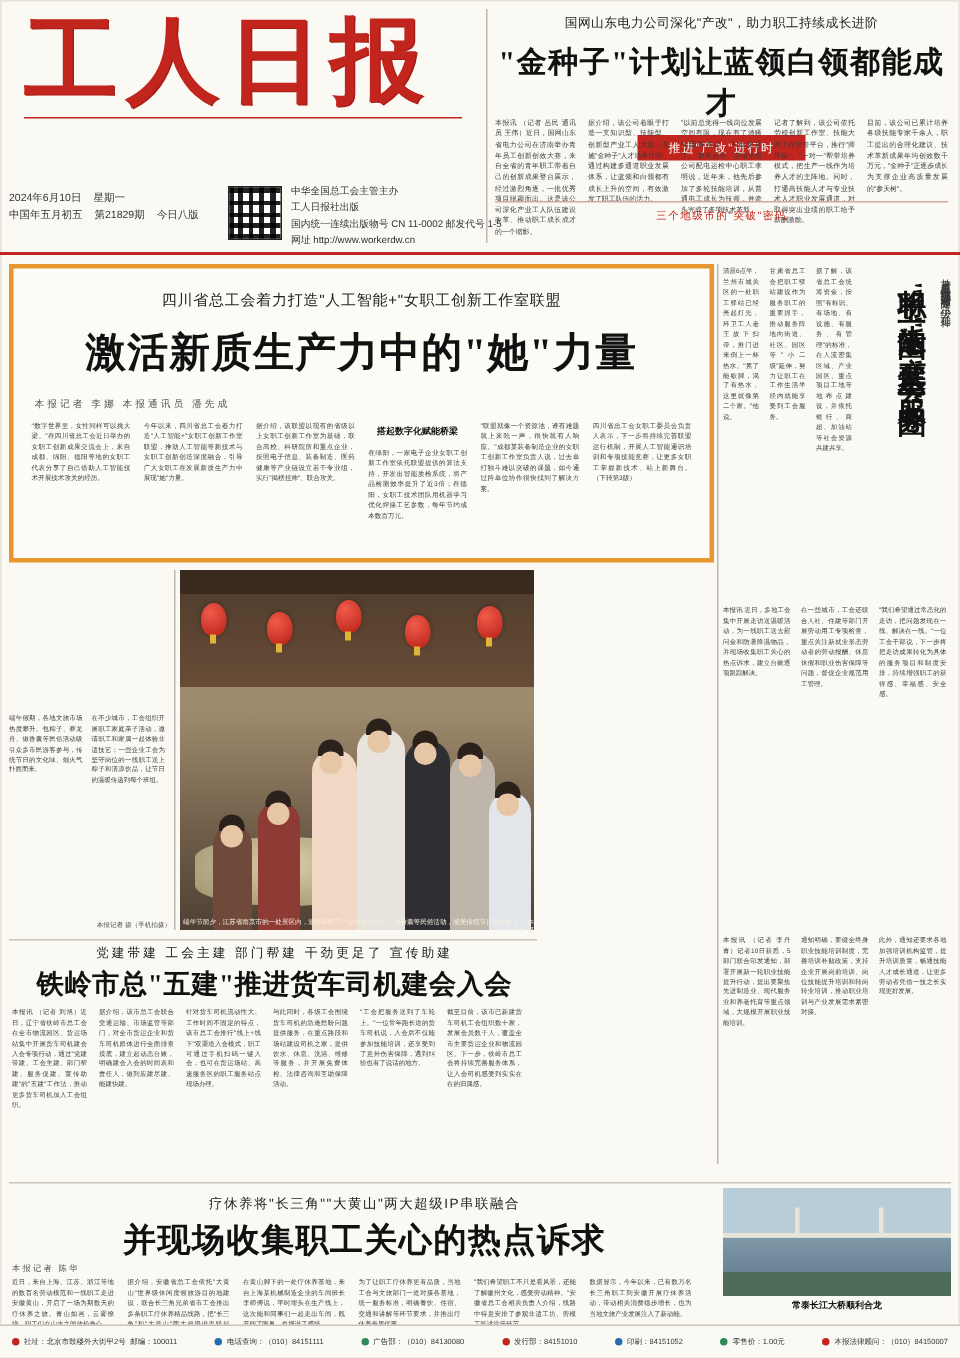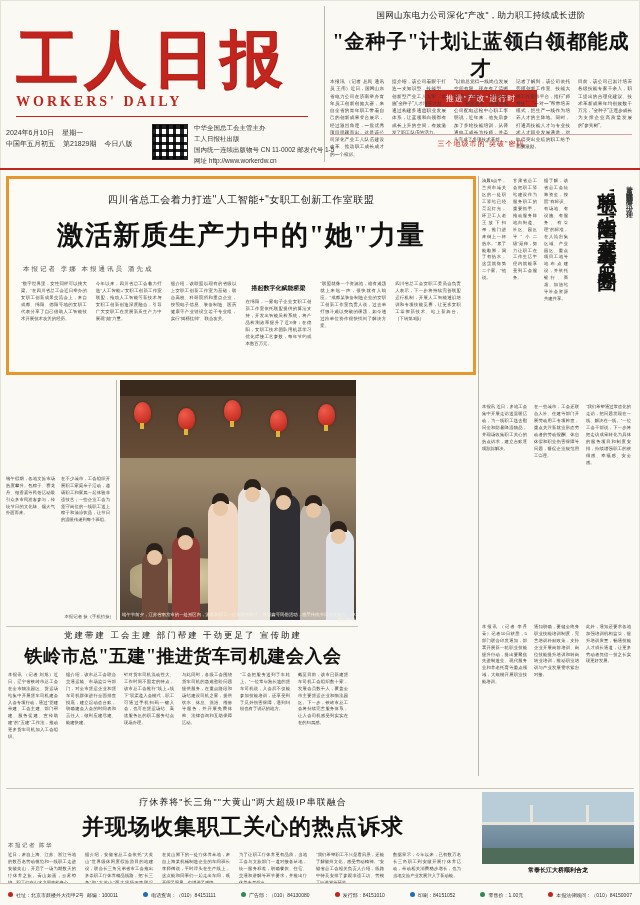--- a/index.html
+++ b/index.html
@@ -7,21 +7,21 @@
   .page {
     position:relative;
     width:640px; height:905px;
     background:#fbf9f4;
     overflow:hidden;
   }
   .paper-edge { position:absolute; inset:0; box-shadow: inset 0 0 0 1px #e6e2d8; }
 
   
   .masthead { position:relative; height:168px; border-bottom:2px solid #c2251d; }
-  .logo-wrap { position:absolute; left:16px; top:28px; width:300px; }
+  .logo-wrap { position:absolute; left:16px; top:10px; width:300px; }
   .logo-cn {
     font-family:"Liberation Serif", serif;
     font-weight:bold; color:#c2251d;
     font-size:62px; letter-spacing:6px; line-height:1;
     text-shadow:1px 1px 0 #a81c16;
   }
   .logo-en {
     margin-top:4px; color:#c2251d; font-size:14px; letter-spacing:3px;
     font-family:"Liberation Serif", serif; font-weight:bold;
   }
@@ -212,21 +212,20 @@
 </head>
 <body>
 
 <div class="page">
   <div class="paper-edge"></div>
 
   <div class="masthead">
 
     <div class="logo-wrap">
       <div class="logo-cn">工人日报</div>
-      <div class="logo-en">WORKERS' DAILY</div>
       <div class="logo-rule"></div>
     </div>
 
     <div class="issue">
       <div class="row1">
         <span>2024年6月10日</span>
         <span>星期一</span>
       </div>
       <div class="row1">
         <span>中国年五月初五</span>

